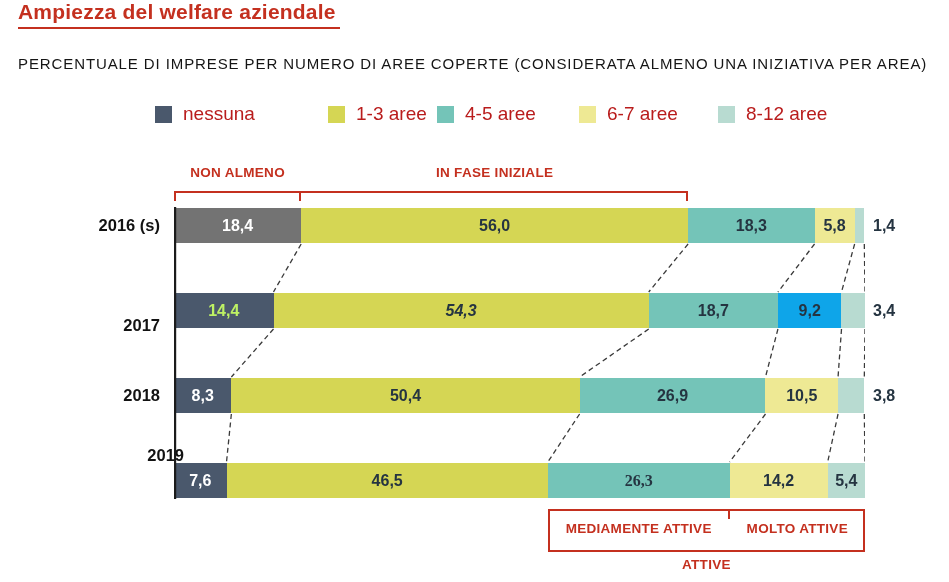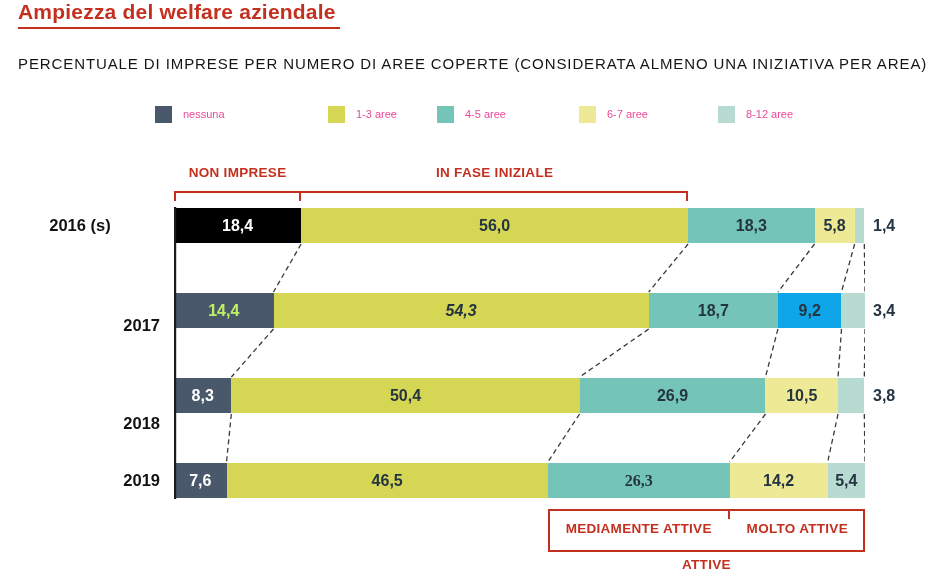--- a/index.html
+++ b/index.html
@@ -12,21 +12,21 @@
     position:absolute;left:18px;top:0;display:inline-block;
     font-size:21px;font-weight:bold;color:var(--red);
     border-bottom:2.5px solid var(--red);padding:0 4px 3px 0;letter-spacing:.2px;
   }
   .subtitle{
     position:absolute;left:18px;top:55px;font-size:15px;letter-spacing:.9px;color:#151515;
   }
   .legend{position:absolute;left:0;top:101px;width:100%;height:26px;}
   .legend-item{position:absolute;top:0;display:flex;align-items:center;gap:11px;height:26px;}
   .swatch{width:17px;height:17px;flex:0 0 17px;}
-  .legend-label{font-size:11px;color:#ec4899;white-space:nowrap;}
+  .legend-label{font-size:19px;color:#b91c1c;white-space:nowrap;}
   .row-label{
     position:absolute;left:0;width:160px;height:35px;line-height:35px;
     text-align:right;font-size:16.5px;font-weight:bold;color:#121212;white-space:nowrap;
   }
   .bars-area{position:absolute;left:174px;top:0;width:691px;height:582px;}
   .bar{position:absolute;left:0;width:100%;height:35px;display:flex;}
   .seg{height:100%;display:flex;align-items:center;justify-content:center;overflow:visible;}
   .seg .val{font-size:16px;font-weight:bold;white-space:nowrap;}
   .outside-label{
     position:absolute;left:calc(100% + 8px);height:35px;line-height:35px;
@@ -69,29 +69,29 @@
       <div class="legend-item" style="left: 579px;">
         <span class="swatch" style="background: rgb(238, 233, 148);"></span>
         <span class="legend-label">6-7 aree</span>
       </div>
       <div class="legend-item" style="left: 718px;">
         <span class="swatch" style="background: rgb(184, 219, 209);"></span>
         <span class="legend-label">8-12 aree</span>
       </div>
     </div>
   <div id="row-labels">
-      <div class="row-label" style="top: 208px; text-align: center;">2016 (s)</div>
+      <div class="row-label" style="top: 208px;">2016 (s)</div>
       <div class="row-label" style="top: 308px; text-align: right;">2017</div>
-      <div class="row-label" style="top: 378px; margin-top: 28px;">2018</div>
-      <div class="row-label" style="top: 463px;">2019</div>
+      <div class="row-label" style="top: 378px;">2018</div>
+      <div class="row-label" style="top: 438px; padding-left: 24px;">2019</div>
     </div>
   <div class="bars-area" id="bars-area">
       <div class="outside-label" style="top: 208px;">1,4</div>
       <div class="bar" style="top: 208px;">
-        <div class="seg" style="width: 18.4%; background: #000000;">
+        <div class="seg" style="width: 18.4%; background: #737373;">
           <span class="val" style="color: rgb(255, 255, 255);">18,4</span>
         </div>
         <div class="seg" style="width: 56%; background: rgb(213, 214, 84);">
           <span class="val" style="color: rgb(37, 52, 65);">56,0</span>
         </div>
         <div class="seg" style="width: 18.3%; background: rgb(116, 196, 184);">
           <span class="val" style="color: rgb(37, 52, 65);">18,3</span>
         </div>
         <div class="seg" style="width: 5.8%; background: rgb(238, 233, 148);">
           <span class="val" style="color: rgb(37, 52, 65);">5,8</span>
@@ -159,21 +159,21 @@
         <line x1="667.5060000000001" y1="329" x2="664.0509999999999" y2="377" stroke="#3a3a3a" stroke-width="1.3" stroke-dasharray="5 3.5"></line>
         <line x1="691.0000000000001" y1="329" x2="690.309" y2="377" stroke="#3a3a3a" stroke-width="1.3" stroke-dasharray="5 3.5"></line>
         <line x1="57.353" y1="414" x2="52.516" y2="462" stroke="#3a3a3a" stroke-width="1.3" stroke-dasharray="5 3.5"></line>
         <line x1="405.6170000000001" y1="414" x2="373.831" y2="462" stroke="#3a3a3a" stroke-width="1.3" stroke-dasharray="5 3.5"></line>
         <line x1="591.496" y1="414" x2="555.5640000000001" y2="462" stroke="#3a3a3a" stroke-width="1.3" stroke-dasharray="5 3.5"></line>
         <line x1="664.0509999999999" y1="414" x2="653.686" y2="462" stroke="#3a3a3a" stroke-width="1.3" stroke-dasharray="5 3.5"></line>
         <line x1="690.309" y1="414" x2="691.0000000000001" y2="462" stroke="#3a3a3a" stroke-width="1.3" stroke-dasharray="5 3.5"></line>
         <line x1="1" x2="1" y1="207" y2="499" stroke="#1b1b1b" stroke-width="2.4"></line>
       </svg>
       <div class="bracket-down" style="left: 0%; width: 18.4%; top: 191px;"></div>
-      <div class="bracket-label" style="left: 0%; width: 18.4%; top: 165px;">NON IMPRESE</div>
+      <div class="bracket-label" style="left: 0%; width: 18.4%; top: 165px;">NON ALMENO</div>
       <div class="bracket-down no-left" style="left: 18.4%; width: 56%; top: 191px;"></div>
       <div class="bracket-label" style="left: 18.4%; width: 56%; top: 165px;">IN FASE INIZIALE</div>
       <div class="bracket-down" style="left: 54.1%; width: 26.3%; top: 509px;"></div>
       <div class="bracket-label" style="left: 54.1%; width: 26.3%; top: 521px;">MEDIAMENTE ATTIVE</div>
       <div class="bracket-down no-left" style="left: 80.4%; width: 19.6%; top: 509px;"></div>
       <div class="bracket-label" style="left: 80.4%; width: 19.6%; top: 521px;">MOLTO ATTIVE</div>
       <div class="bracket-up" style="left: 54.1%; width: 45.9%; top: 509px; height: 43px;"></div>
       <div class="bracket-label" style="left: 54.1%; width: 45.9%; top: 557px;">ATTIVE</div>
     </div>
 </div>

